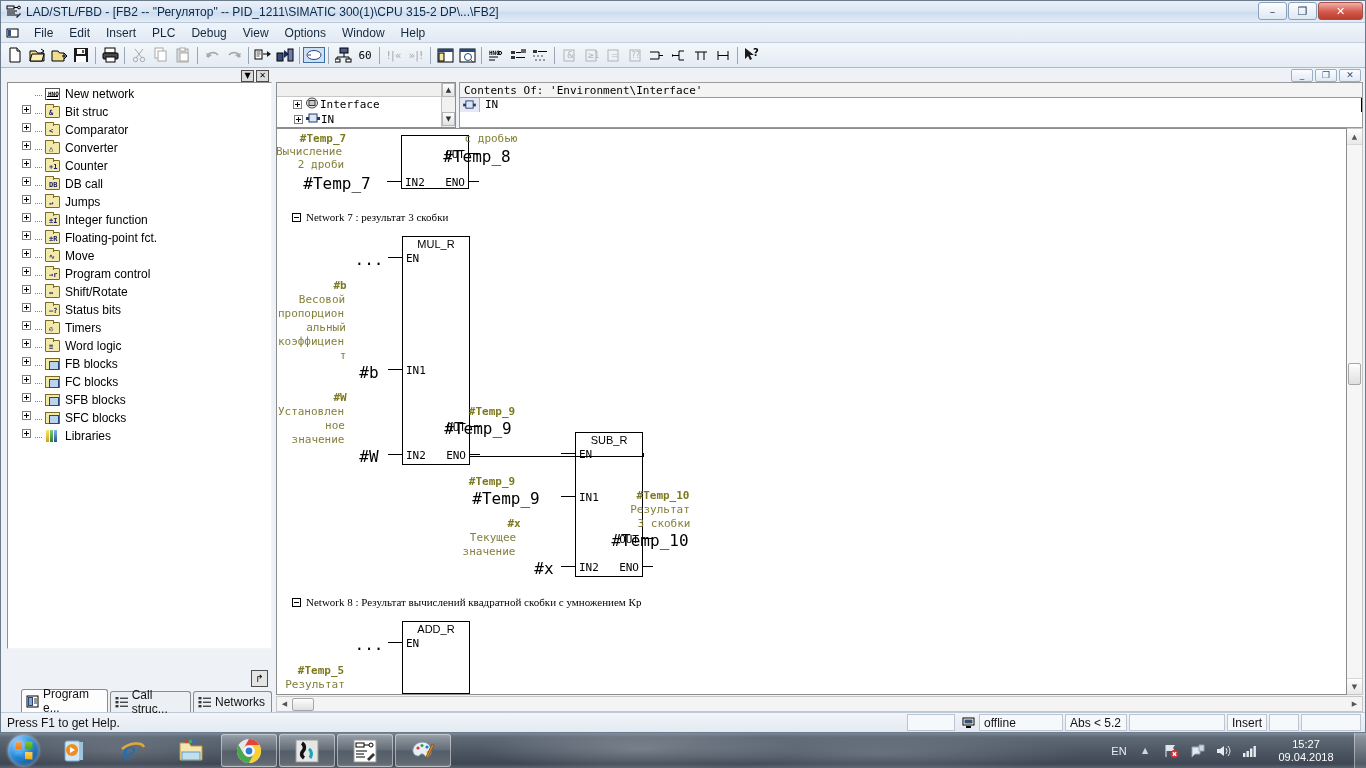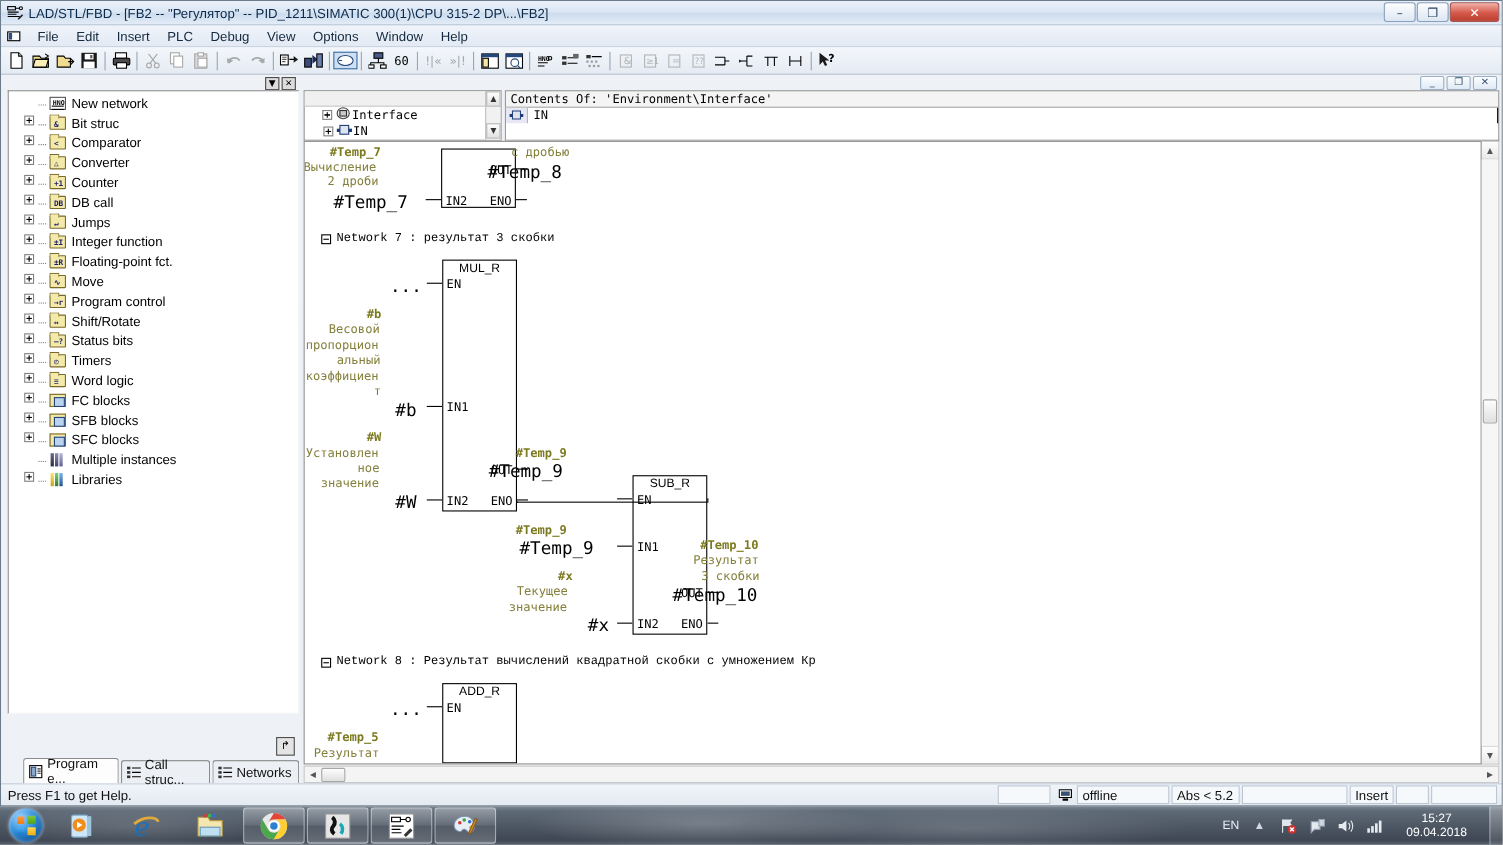--- a/index.html
+++ b/index.html
@@ -179,21 +179,21 @@
   .pinL { position:absolute; left:3px; font-size:11px; color:#000;
           font-family:"DejaVu Sans Mono", monospace; }
   .pinR { position:absolute; right:3px; font-size:11px; color:#000;
           font-family:"DejaVu Sans Mono", monospace; }
   .wire { position:absolute; background:#000; }
   .lbl { position:absolute; font-family:"DejaVu Sans Mono", monospace; font-size:16px;
          color:#000; white-space:nowrap; }
   .cmt { position:absolute; font-family:"DejaVu Sans Mono", monospace; font-size:11px;
          color:#84803c; white-space:nowrap; text-align:center; }
   .cmt.bold { font-weight:bold; color:#7c7a1f; }
-  .nettitle { position:absolute; font-family:Liberation Mono, monospace; font-size:11px;
+  .nettitle { position:absolute; font-family:Liberation Serif, serif; font-size:11px;
               color:#000; white-space:nowrap; }
   .netminus { position:absolute; width:9px; height:9px; border:1px solid #000; background:#fff; }
   .netminus:before { content:""; position:absolute; left:1px; top:3px; width:5px; height:1px; background:#000; }
 
   
   .statusbar { height:20px; flex:0 0 20px; display:flex; align-items:center;
                background:linear-gradient(#f1f5fa,#e4eaf2); border-top:1px solid #c0cad6;
                font-size:12px; color:#111; }
   .sb-msg { padding-left:6px; flex:1 1 auto; }
   .sb-cell { border:1px solid #bcc6d2; background:#f6f9fc; height:17px; margin-right:2px;
@@ -656,49 +656,45 @@
               </span>
             </span>
             <span>Word logic</span>
           </div>
           <div class="tnode">
             <span class="tplus"></span>
             <span class="tdots"></span>
             <span class="ticon">
               <span class="fbico"></span>
             </span>
+            <span>FB blocks</span>
+          </div>
+          <div class="tnode">
+            <span class="tplus"></span>
+            <span class="tdots"></span>
+            <span class="ticon">
+              <span class="fbico"></span>
+            </span>
             <span>FC blocks</span>
           </div>
           <div class="tnode">
             <span class="tplus"></span>
             <span class="tdots"></span>
             <span class="ticon">
               <span class="fbico"></span>
             </span>
             <span>SFB blocks</span>
           </div>
           <div class="tnode">
             <span class="tplus"></span>
             <span class="tdots"></span>
             <span class="ticon">
               <span class="fbico"></span>
             </span>
             <span>SFC blocks</span>
-          </div>
-          <div class="tnode">
-            <span class="tplus none"></span>
-            <span class="tdots"></span>
-            <span class="ticon">
-              <span class="books">
-                <i style="left:0;background:linear-gradient(#6a6a8a,#2b2b47)"></i>
-                <i style="left:4px;background:linear-gradient(#8f8fb4,#41416b)"></i>
-                <i style="left:8px;background:linear-gradient(#b9b9d8,#5e5e92)"></i>
-              </span>
-            </span>
-            <span>Multiple instances</span>
           </div>
           <div class="tnode">
             <span class="tplus"></span>
             <span class="tdots"></span>
             <span class="ticon">
               <span class="books">
                 <i style="left:0;background:linear-gradient(#ffe36b,#c8a416)"></i>
                 <i style="left:4px;background:linear-gradient(#7fd07f,#2e7d32)"></i>
                 <i style="left:8px;background:linear-gradient(#7fb4e8,#23538f)"></i>
               </span>

